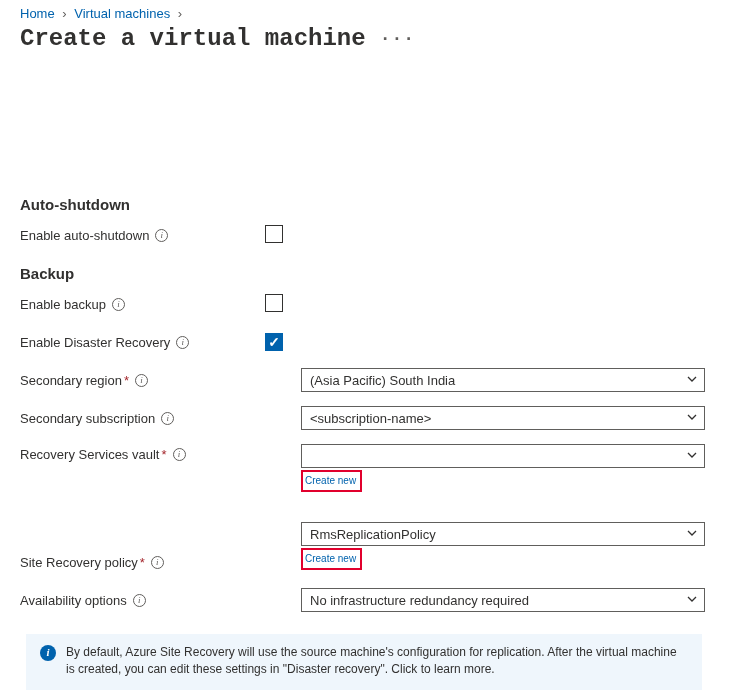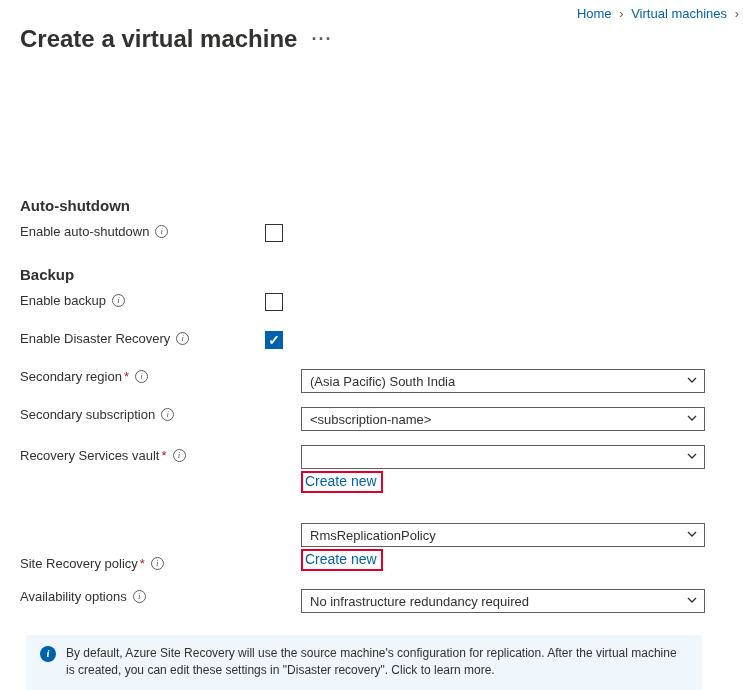--- a/index.html
+++ b/index.html
@@ -8,37 +8,37 @@
     font-family: "Segoe UI", -apple-system, BlinkMacSystemFont, "Helvetica Neue", Arial, sans-serif;
     font-size: 13px;
     color: #323130;
     background: #ffffff;
     width: 743px;
     padding: 6px 0 0 20px;
   }
   .breadcrumb {
     font-size: 13px;
     margin-bottom: 4px;
-    text-align: right;
   }
   .breadcrumb a { color: #0062ad; text-decoration: none; cursor: pointer; }
   .breadcrumb .sep { color: #605e5c; margin: 0 4px; }
   .page-title {
     font-size: 24px;
     font-weight: 600;
     margin: 2px 0 16px 0;
     display: flex;
     align-items: center;
+    font-family: Liberation Mono, monospace;
   }
   .page-title .more { font-size: 18px; color: #605e5c; margin-left: 14px; letter-spacing: 1px; cursor: pointer; line-height: 1; }
   .form-area { padding-top: 110px; }
   .section-head { font-weight: 600; font-size: 15px; margin: 18px 0 10px 0; }
   .row {
     display: flex;
-    align-items: flex-start;
+    align-items: center;
     margin-bottom: 14px;
     min-height: 24px;
   }
   .row .label {
     width: 245px;
     flex: 0 0 245px;
     display: flex;
     align-items: center;
   }
   .row .control {
@@ -94,21 +94,21 @@
     cursor: pointer;
   }
   .select .chev {
     position: absolute;
     right: 6px; top: 4px;
   }
   .chev-svg { width: 12px; height: 12px; stroke: #323130; stroke-width: 1.3; fill: none; }
   .create-link {
     display: inline-block;
     margin-top: 4px;
-    font-size: 14px;
+    font-size: 10px;
     color: #0062ad;
     text-decoration: none;
     cursor: pointer;
   }
   .highlight-box {
     border: 2px solid #e1002d;
     padding: 0 4px 1px 2px;
     display: inline-block;
     margin-top: 2px;
     line-height: 16px;

